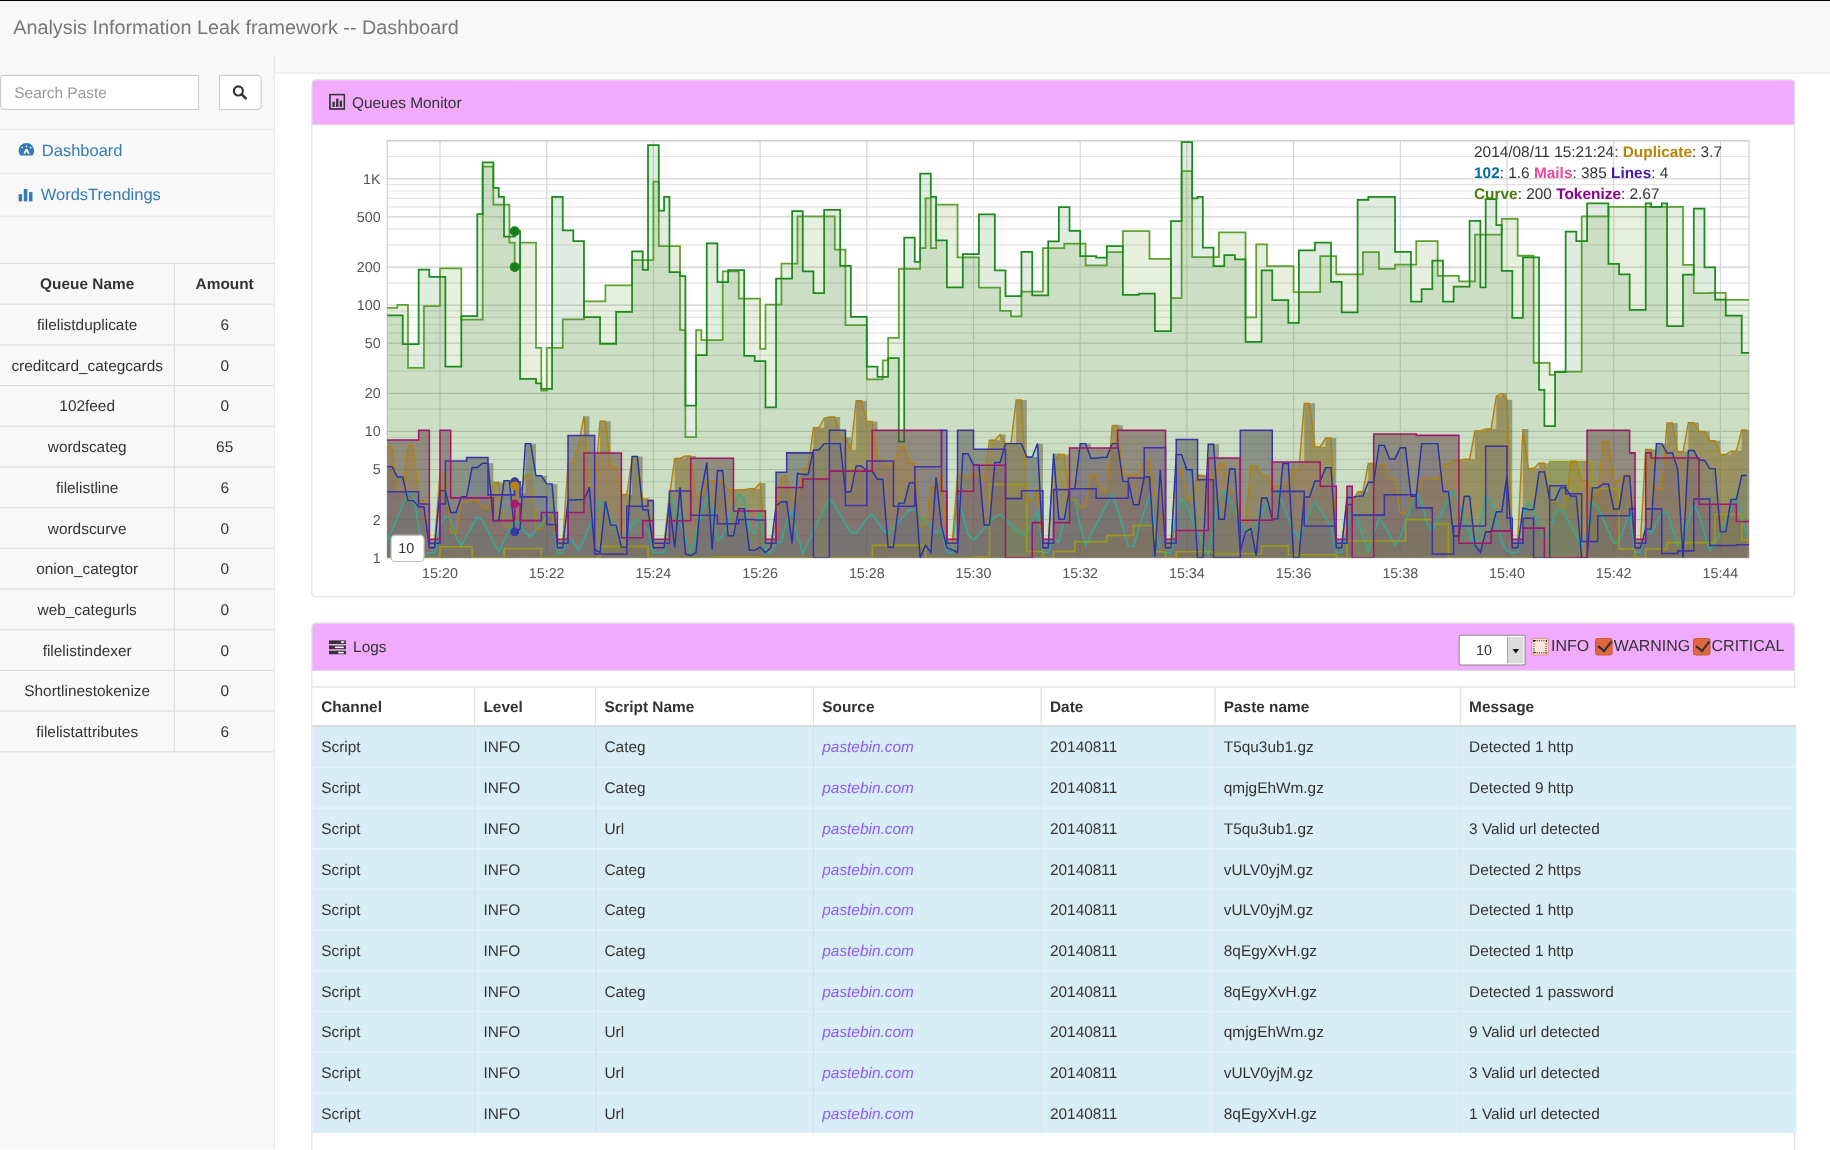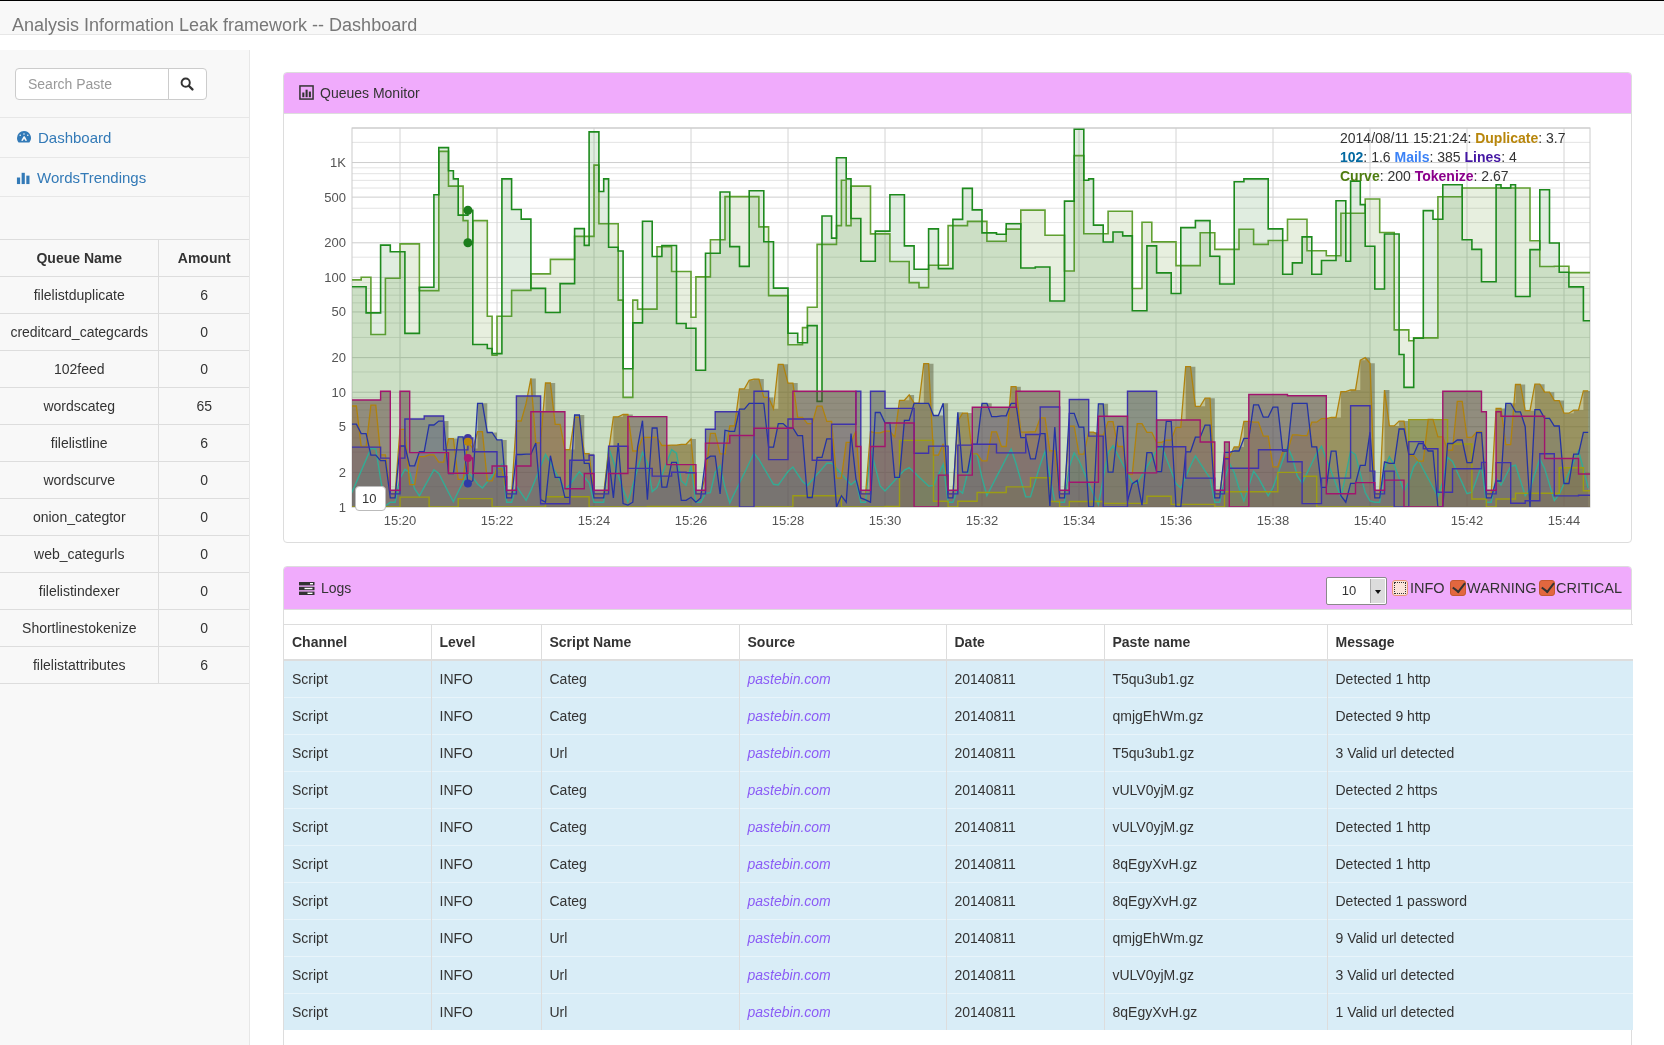--- a/index.html
+++ b/index.html
@@ -1,41 +1,41 @@
 <!DOCTYPE html>
 <html><head><meta charset="utf-8"><title>Analysis Information Leak framework -- Dashboard</title>
 <style>
 * { margin:0; padding:0; box-sizing:border-box; }
 html,body { width:1664px; height:1045px; font-family:"Liberation Sans",sans-serif; font-size:14px; color:#333; background:#fff; overflow:hidden; }
 #topline { position:absolute; left:0; top:0; width:1664px; height:1px; background:#000; }
-#navbar { position:absolute; left:0; top:1px; width:1664px; height:34px; background:#f8f8f8; border-bottom:1px solid #e7e7e7; }
+#navbar { position:absolute; left:0; top:1px; width:1664px; height:66px; background:#f8f8f8; border-bottom:1px solid #e7e7e7; }
 #navbar .brand { position:absolute; left:12px; top:0; line-height:49px; font-size:18px; color:#777; }
 #sidebar { position:absolute; left:0; top:50px; width:250px; height:995px; background:#f8f8f8; border-right:1px solid #e7e7e7; }
-.sgroup { position:absolute; left:15px; top:18px; width:192px; height:32px; }
+.sgroup { position:absolute; left:0; top:18px; width:238px; height:32px; }
 .sinput { position:absolute; left:0; top:0; width:181px; height:32px; border:1px solid #ccc; border-radius:4px 0 0 4px; background:#fff; color:#999; font-size:14px; line-height:30px; padding-left:12px; }
 .sbtn { position:absolute; right:0; top:0; width:39px; height:32px; border:1px solid #ccc; border-radius:0 4px 4px 0; background:#fff; }
 .navlink { position:absolute; left:0; width:249px; height:40px; line-height:40px; color:#337ab7; font-size:15px; border-top:1px solid #e7e7e7; padding-left:16px; }
 .navlink svg { vertical-align:-2px; margin-right:6px; }
 #qtable { position:absolute; left:0; top:239px; width:249px; border-collapse:collapse; border-bottom:1px solid #ddd; }
 #qtable th, #qtable td { border-top:1px solid #ddd; border-right:1px solid #ddd; padding:8px 8px 8px 9px; font-size:14px; text-align:center; height:37px; line-height:20px; }
 #qtable th { font-weight:bold; border-bottom:1px solid #ddd; }
 #qtable td:last-child, #qtable th:last-child { border-right:none; }
 #qtable th:first-child, #qtable td:first-child { width:158px; }
 #panel1 { position:absolute; left:283px; top:72px; width:1349px; height:471px; border:1px solid #ddd; border-radius:4px; background:#fff; }
 #panel1 .phead, #panel2 .phead { position:absolute; left:0; top:0; right:0; height:41px; background:#f0abfc; border-bottom:1px solid #ddd; border-radius:3px 3px 0 0; line-height:40px; padding-left:15px; font-size:14px; color:#333; }
 .phead svg { vertical-align:-2px; margin-right:6px; }
 #panel2 { position:absolute; left:283px; top:566px; width:1349px; height:500px; border:1px solid #ddd; border-radius:4px; background:#fff; }
 #panel2 .phead { height:43px; line-height:42px; }
 #ltable { position:absolute; left:0px; top:57px; width:1347px; border-collapse:collapse; table-layout:fixed; }
 #ltable th { padding:7px 8px; text-align:left; font-weight:bold; border-bottom:2px solid #ddd; border-left:1px solid #ddd; border-top:1px solid #ddd; background:#fff; font-size:14px; line-height:20px; }
 #ltable td { padding:8px; border-left:1px solid #ddd; border-top:1px solid #e8f4fa; background:#d9edf7; font-size:14px; line-height:20px; }
 #ltable th:first-child, #ltable td:first-child { border-left:none; }
 #ltable a { color:#8b5cf6; text-decoration:none;font-style:italic; }
 #legend { position:absolute; left:1340px; top:129px; font-size:14px; color:#333; line-height:19px; }
-#legend b.dup { color:#b8860b; } #legend b.s102 { color:#0369a1;text-align:right; } #legend b.mails { color:#3b82f6;margin-top:44px; }
+#legend b.dup { color:#b8860b; } #legend b.s102 { color:#0369a1;text-align:right; } #legend b.mails { color:#ec4899;margin-top:44px; }
 #legend b.lines { color:#4316a3; } #legend b.curve { color:#4d7c0f; } #legend b.tok { color:#8b008b; }
 #tooltip { position:absolute; left:355px; top:486px; width:31px; height:25px; background:#fff; border:1px solid #bbb; border-radius:4px; font-size:13px; line-height:23px; padding-left:6px; color:#333; }
 #logctl { position:absolute; left:1326px; top:577px; height:28px; font-size:14.5px; color:#333; }
 .sel { position:absolute; left:0; top:0; width:61px; height:28px; border:1px solid #8a8a8a; background:#fff; border-radius:2px; }
 .sel .txt { position:absolute; left:0; top:0; width:44px; text-align:center; line-height:26px; font-size:13px; }
 .sel .arr { position:absolute; right:1px; top:1px; bottom:1px; width:15px; background:#dcdcdc; border-left:1px solid #aaa; }
 .sel .arr:after { content:""; position:absolute; left:3.5px; top:11px; border:3.5px solid transparent; border-top:4.5px solid #111; }
 .cb { position:absolute; top:3px; width:16px; height:16px; border-radius:3px; }
 .cb.off { border:1px solid #e8967a; background:#fae3d9; }
 .cb.off:after { content:""; position:absolute; left:1px; top:1px; right:1px; bottom:1px; border:1px dotted #333; }

